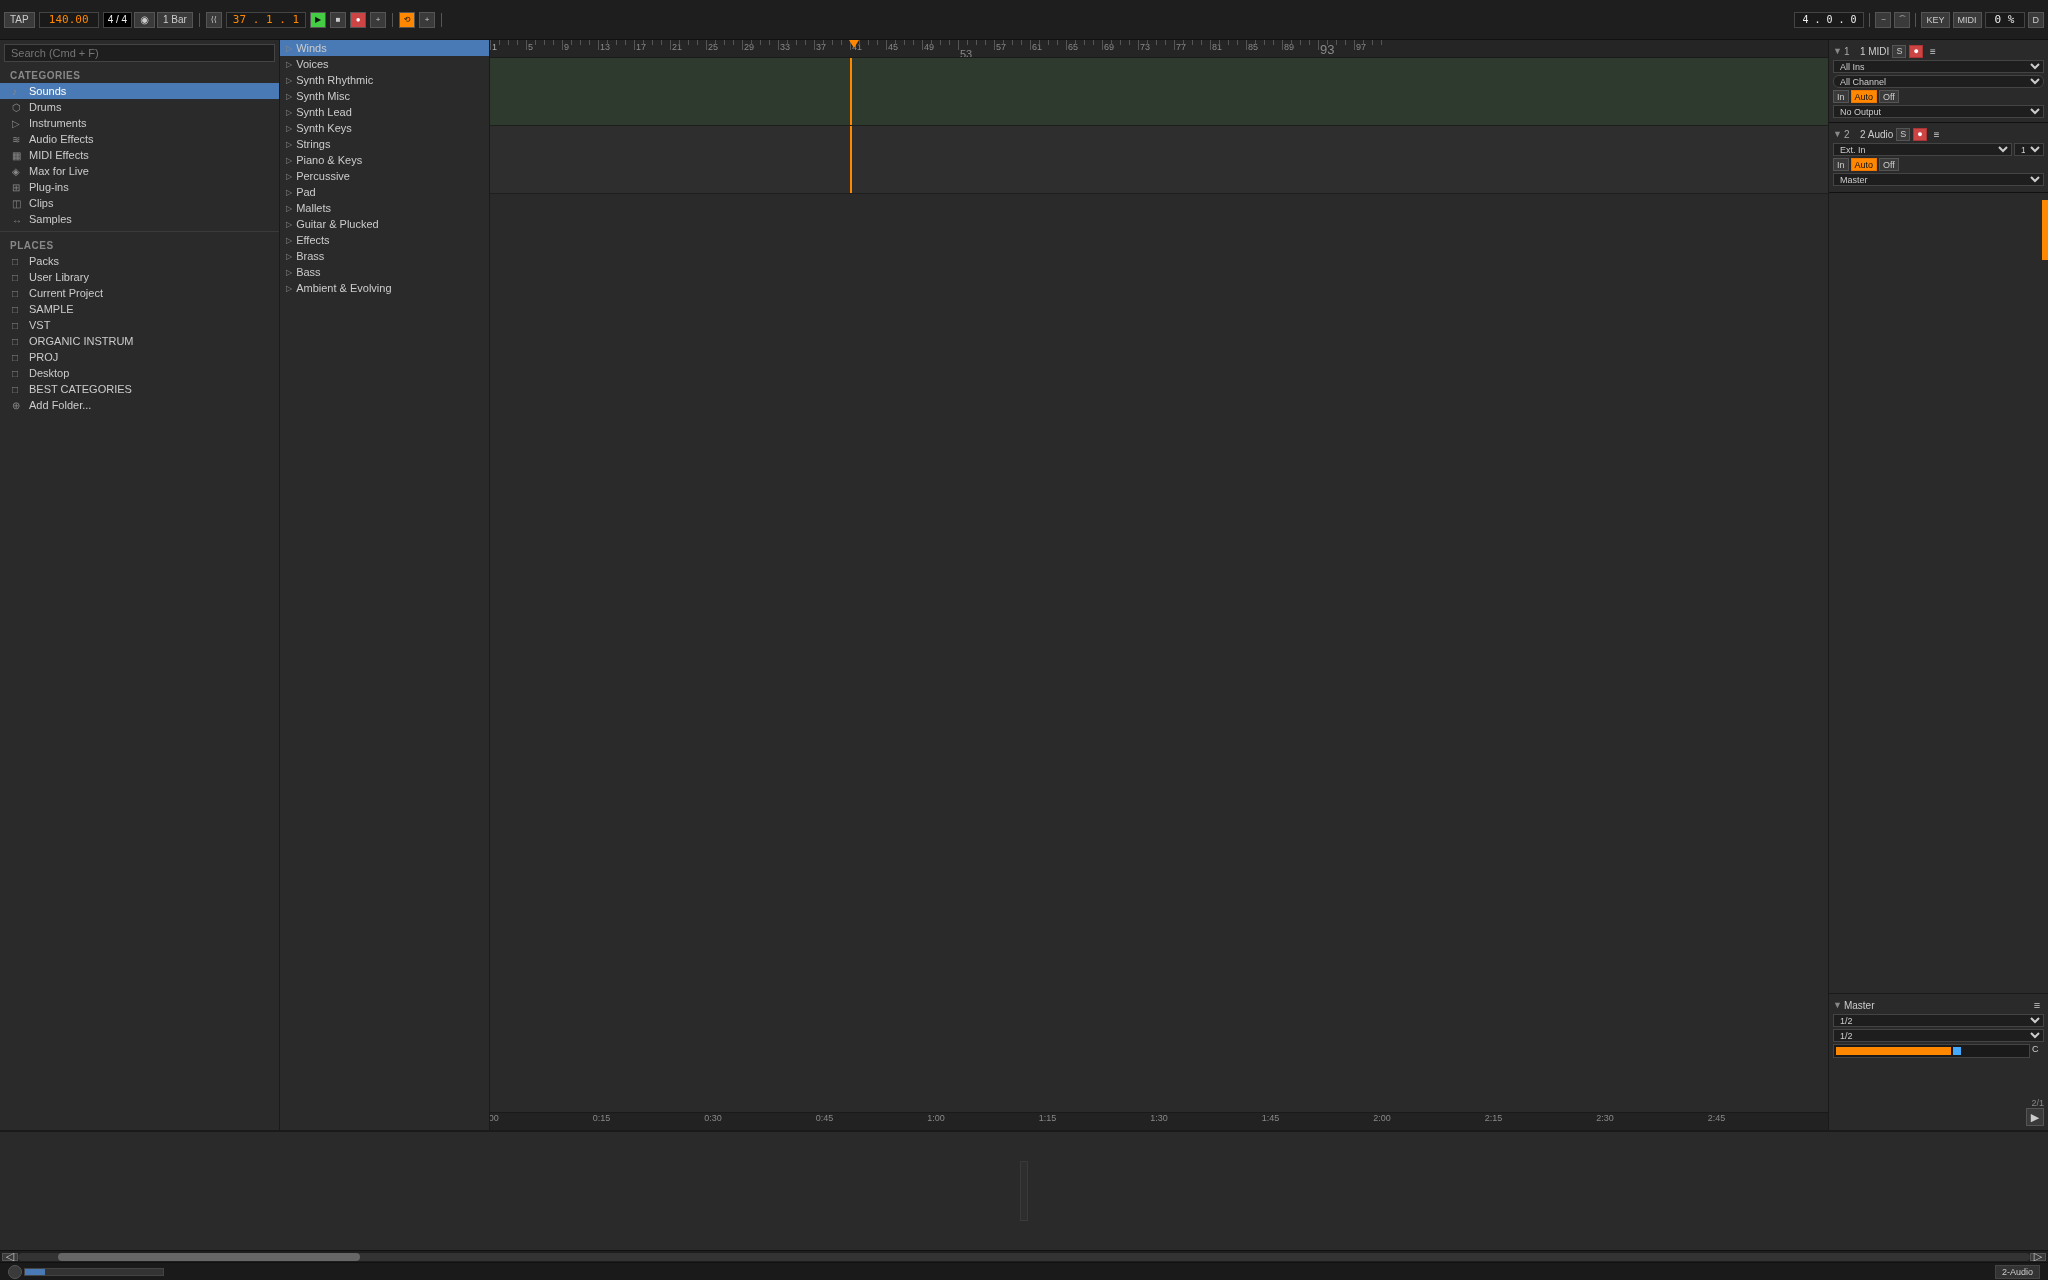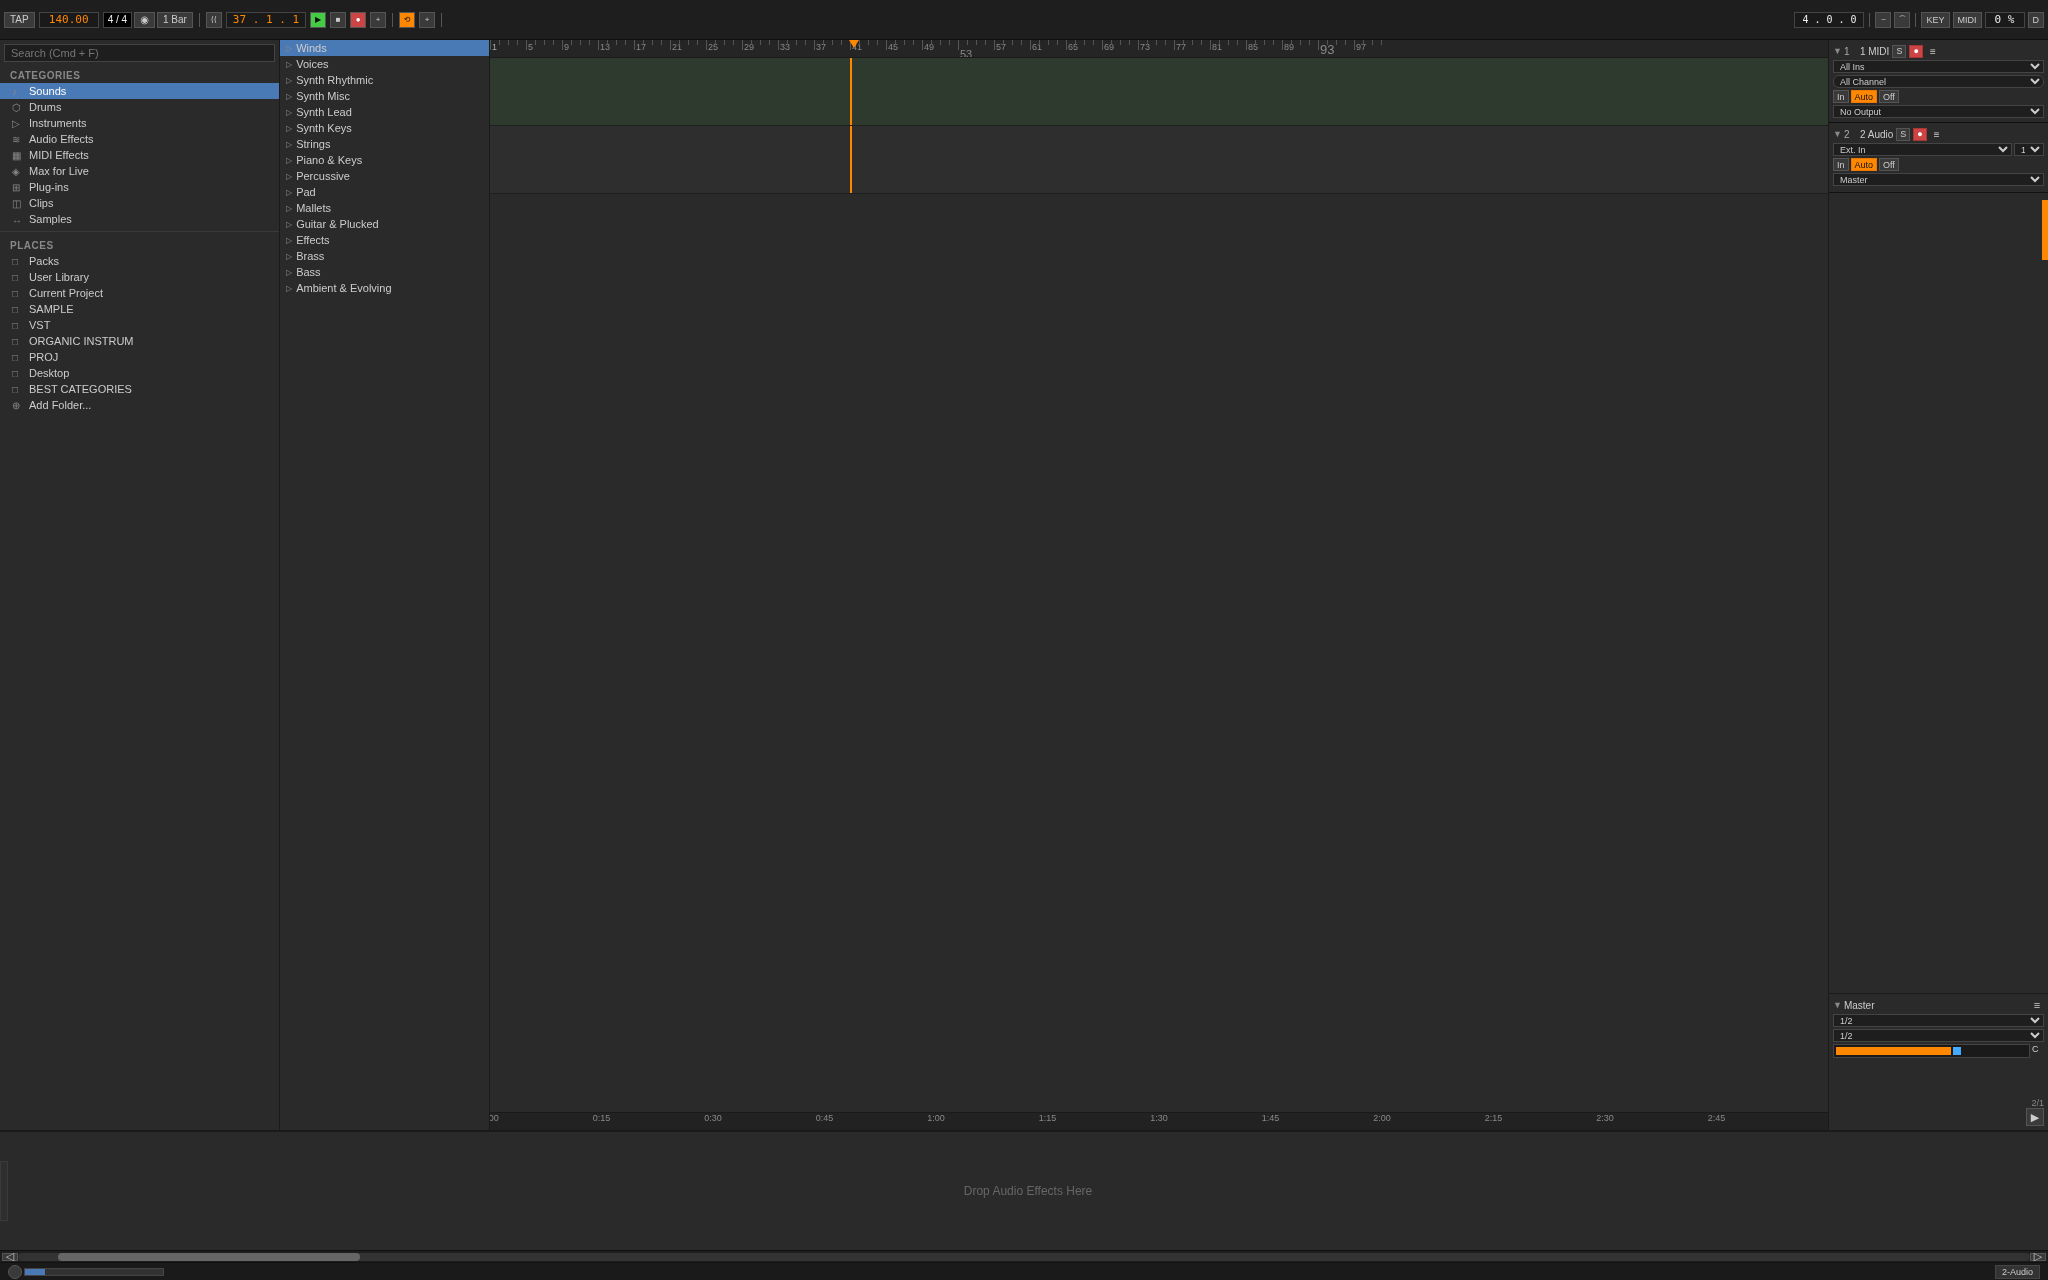--- a/index.html
+++ b/index.html
@@ -810,23 +810,20 @@
 
     <div style="position:absolute;right:0;top:200px;width:6px;height:60px;background:#f80;"></div>
   </div>
 
 </div>
 
 <div class="bottom-bar">
   <div style="display:flex;align-items:center;gap:8px;">
     <div style="width:8px;height:60px;background:#2e2e2e;border:1px solid #3a3a3a;"></div>
   </div>
-  <div style="flex:1;display:flex;align-items:center;justify-content:center;">
-    <span style="color:#666;font-size:12px;">Drop Audio Effects Here</span>
-  </div>
 </div>
 
 <div class="h-scrollbar">
   <div style="width:16px;height:8px;background:#3a3a3a;border:1px solid #555;cursor:pointer;display:flex;align-items:center;justify-content:center;">◁</div>
   <div class="h-scrollbar-track">
     <div class="h-scrollbar-thumb"></div>
   </div>
   <div style="width:16px;height:8px;background:#3a3a3a;border:1px solid #555;cursor:pointer;display:flex;align-items:center;justify-content:center;">▷</div>
 </div>
 

